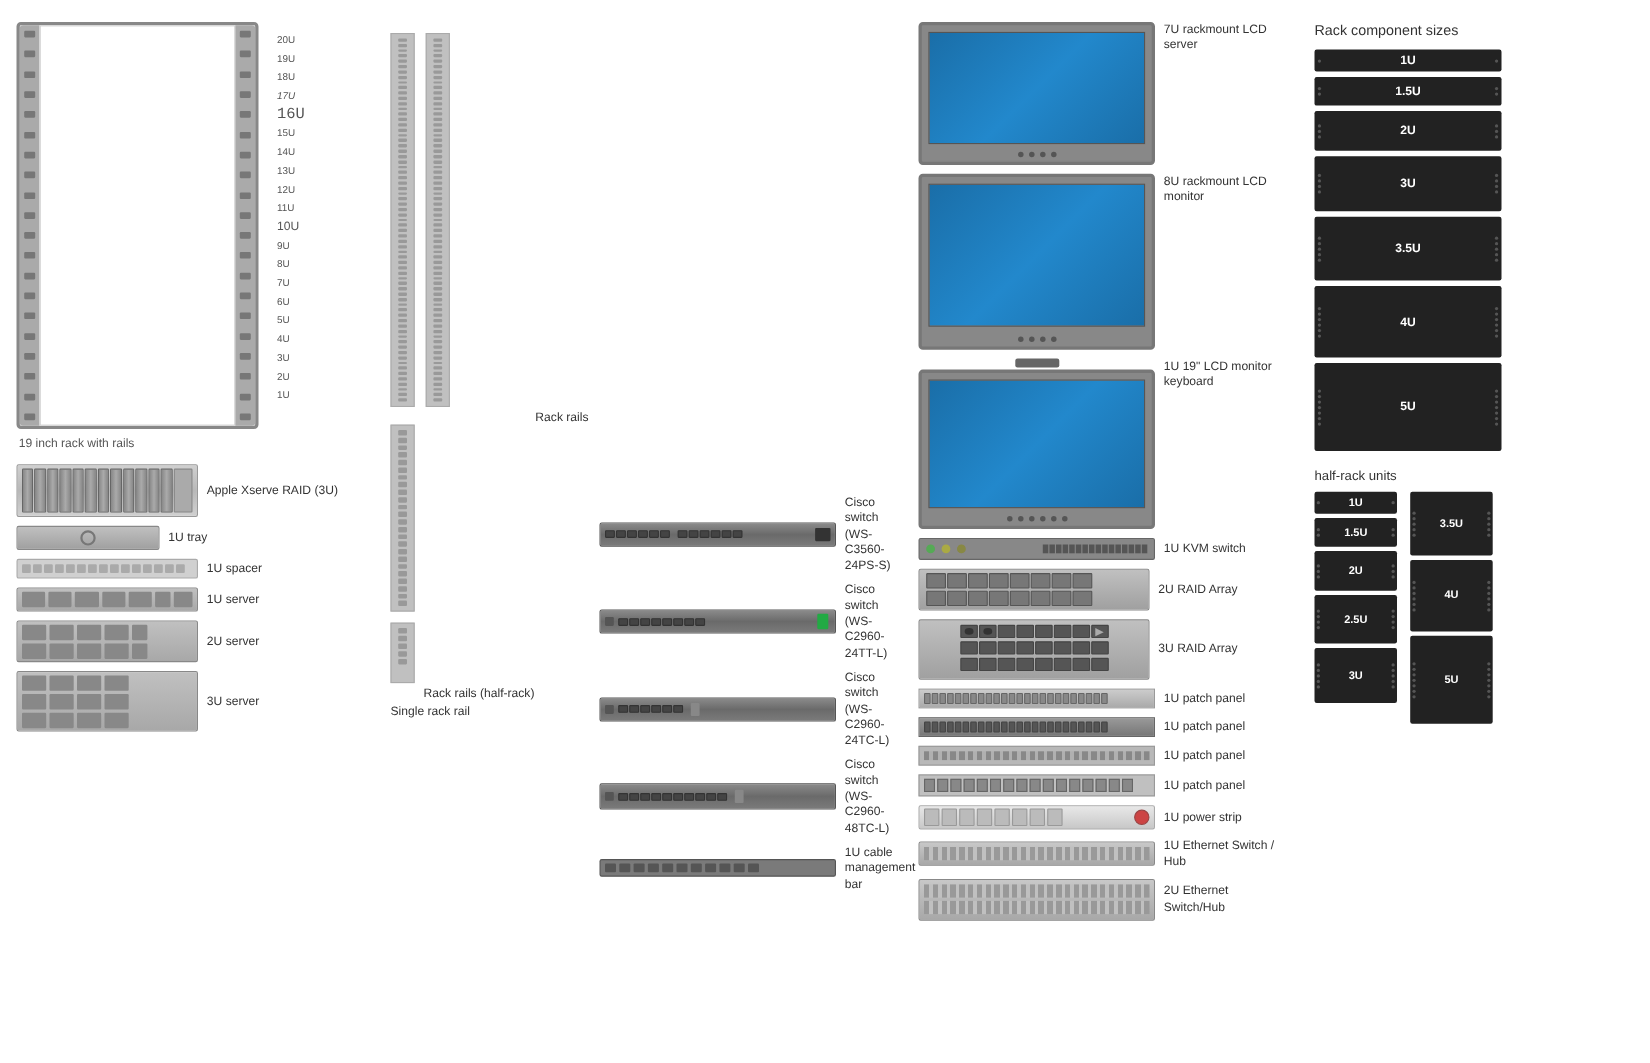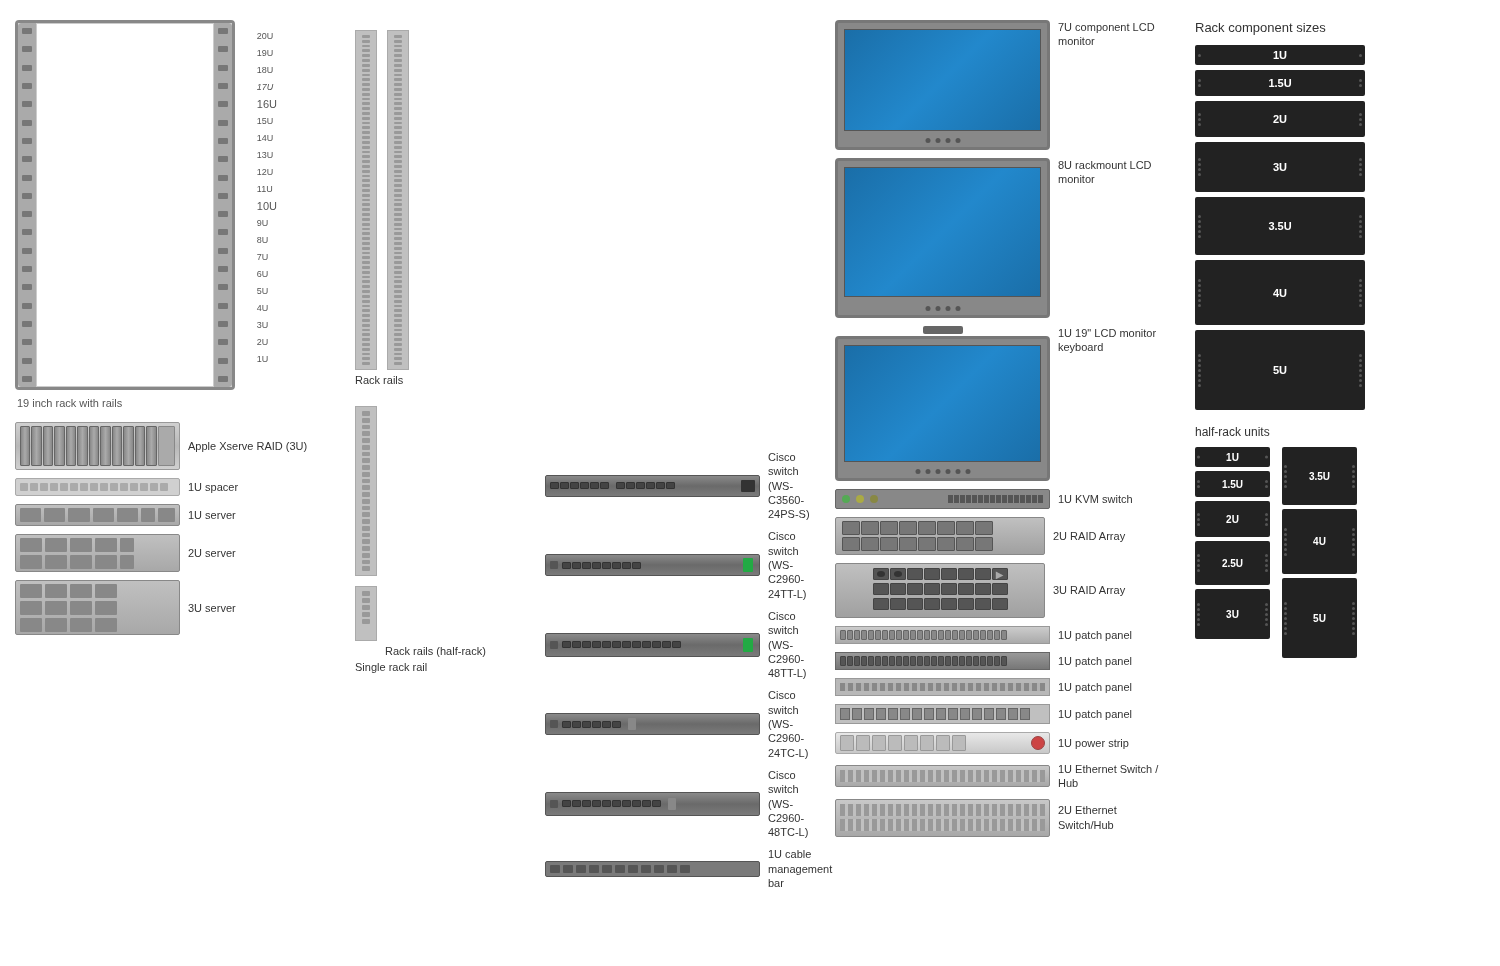--- a/index.html
+++ b/index.html
@@ -467,21 +467,21 @@
             <div class="rail-hole"></div>
               <div class="rail-hole"></div>
           </div>
         </div>
 
         <div style="position:absolute; right:-42px; top:8px; display:flex; flex-direction:column; gap:0;">
           <div class="rack-unit-label" style="height:17px; line-height:17px; font-size:9px; color:#555;">20U</div>
           <div class="rack-unit-label" style="height:17px; line-height:17px; font-size:9px; color:#555;">19U</div>
           <div class="rack-unit-label" style="height:17px; line-height:17px; font-size:9px; color:#555;">18U</div>
           <div class="rack-unit-label" style="height:17px; line-height:17px; font-size:9px; color:#555;font-style:italic;">17U</div>
-          <div class="rack-unit-label" style="height:17px; line-height:17px; font-size:11px; color:#555;">16U</div>
+          <div class="rack-unit-label" style="height:17px; line-height:17px; font-size:14px; color:#555;font-family:Liberation Mono, monospace;">16U</div>
           <div class="rack-unit-label" style="height:17px; line-height:17px; font-size:9px; color:#555;">15U</div>
           <div class="rack-unit-label" style="height:17px; line-height:17px; font-size:9px; color:#555;">14U</div>
           <div class="rack-unit-label" style="height:17px; line-height:17px; font-size:9px; color:#555;">13U</div>
           <div class="rack-unit-label" style="height:17px; line-height:17px; font-size:9px; color:#555;">12U</div>
           <div class="rack-unit-label" style="height:17px; line-height:17px; font-size:9px; color:#555;">11U</div>
           <div class="rack-unit-label" style="height:17px; line-height:17px; font-size:11px; color:#555;">10U</div>
           <div class="rack-unit-label" style="height:17px; line-height:17px; font-size:9px; color:#555;">9U</div>
           <div class="rack-unit-label" style="height:17px; line-height:17px; font-size:9px; color:#555;">8U</div>
           <div class="rack-unit-label" style="height:17px; line-height:17px; font-size:9px; color:#555;">7U</div>
           <div class="rack-unit-label" style="height:17px; line-height:17px; font-size:9px; color:#555;">6U</div>
@@ -508,20 +508,26 @@
           <div class="xserve-drive"></div>
         <div class="xserve-drive"></div>
           <div class="xserve-drive"></div>
           <div class="xserve-drive"></div>
         <div style="width:18px; height:40px; background:#aaa; border:1px solid #888; border-radius:1px;"></div>
       </div>
       <div class="device-label">Apple Xserve RAID (3U)</div>
     </div>
 
 
+    <div class="device-row">
+      <div class="tray-1u device-img">
+        <div class="tray-circle"></div>
+      </div>
+      <div class="device-label">1U tray</div>
+    </div>
 
     <div class="device-row">
       <div class="spacer-1u device-img">
         <div class="spacer-dot"></div>
           <div class="spacer-dot"></div>
           <div class="spacer-dot"></div>
         <div class="spacer-dot"></div>
           <div class="spacer-dot"></div>
           <div class="spacer-dot"></div>
         <div class="spacer-dot"></div>
@@ -737,21 +743,21 @@
           <div class="half-rack-hole"></div>
           <div class="half-rack-hole"></div>
         <div class="half-rack-hole"></div>
           <div class="half-rack-hole"></div>
           <div class="half-rack-hole"></div>
         <div class="half-rack-hole"></div>
           <div class="half-rack-hole"></div>
           <div class="half-rack-hole"></div>
       </div>
     </div>
-    <div style="font-size:11px; color:#333; text-align:left; margin-bottom:20px;">Rack rails</div>
+    <div style="font-size:11px; color:#333; text-align:right; ">Rack rails</div>
 
     <div style="margin-bottom:4px;">
       <div style="width:22px; height:170px; background:#c0c0c0; border:1px solid #aaa; display:flex; flex-direction:column; align-items:center; padding:4px 2px; gap:2px; margin-bottom:10px;">
         <div class="half-rack-hole"></div>
           <div class="half-rack-hole"></div>
           <div class="half-rack-hole"></div>
         <div class="half-rack-hole"></div>
           <div class="half-rack-hole"></div>
           <div class="half-rack-hole"></div>
         <div class="half-rack-hole"></div>
@@ -828,42 +834,20 @@
             <div class="cisco-port"></div>
           <div class="cisco-port"></div>
             <div class="cisco-port"></div>
         </div>
         <div style="flex:1;"></div>
         <div style="width:10px;height:14px;background:#2a4;border-radius:1px;margin-right:2px;"></div>
       </div>
       <div class="device-label">Cisco switch (WS-C2960-24TT-L)</div>
     </div>
 
-    <div class="device-row">
-      <div class="cisco-switch device-img" style="height:24px;">
-        <div style="width:8px;height:8px;background:#555;border-radius:1px;margin-right:2px;"></div>
-        <div class="cisco-port-group">
-          <div class="cisco-port"></div>
-            <div class="cisco-port"></div>
-            <div class="cisco-port"></div>
-          <div class="cisco-port"></div>
-            <div class="cisco-port"></div>
-            <div class="cisco-port"></div>
-          <div class="cisco-port"></div>
-            <div class="cisco-port"></div>
-            <div class="cisco-port"></div>
-          <div class="cisco-port"></div>
-            <div class="cisco-port"></div>
-            <div class="cisco-port"></div>
-        </div>
-        <div style="flex:1;"></div>
-        <div style="width:10px;height:14px;background:#2a4;border-radius:1px;margin-right:2px;"></div>
-      </div>
-      <div class="device-label">Cisco switch (WS-C2960-48TT-L)</div>
-    </div>
 
     <div class="device-row">
       <div class="cisco-switch device-img">
         <div style="width:8px;height:8px;background:#555;border-radius:1px;margin-right:2px;"></div>
         <div class="cisco-port-group">
           <div class="cisco-port"></div>
             <div class="cisco-port"></div>
             <div class="cisco-port"></div>
           <div class="cisco-port"></div>
             <div class="cisco-port"></div>
@@ -922,21 +906,21 @@
     <div class="device-row" style="align-items:flex-start;">
       <div style="width:215px;height:130px;background:#888;border:3px solid #777;border-radius:4px;position:relative;flex-shrink:0;">
         <div style="width:calc(100% - 12px);height:calc(100% - 22px);background:linear-gradient(135deg,#1a6ea8 0%,#2288cc 50%,#1a6ea8 100%);margin:6px auto 0;border:1px solid #555;"></div>
         <div style="position:absolute;bottom:4px;left:50%;transform:translateX(-50%);display:flex;gap:5px;">
           <div style="width:5px;height:5px;background:#555;border-radius:50%;"></div>
           <div style="width:5px;height:5px;background:#555;border-radius:50%;"></div>
           <div style="width:5px;height:5px;background:#555;border-radius:50%;"></div>
           <div style="width:5px;height:5px;background:#555;border-radius:50%;"></div>
         </div>
       </div>
-      <div class="device-label">7U component LCD monitor</div>
+      <div class="device-label">7U rackmount LCD server</div>
     </div>
 
     <div class="device-row" style="align-items:flex-start; margin-top:8px;">
       <div style="width:215px;height:160px;background:#888;border:3px solid #777;border-radius:4px;position:relative;flex-shrink:0;">
         <div style="width:calc(100% - 12px);height:calc(100% - 24px);background:linear-gradient(135deg,#1a6ea8 0%,#2288cc 50%,#1a6ea8 100%);margin:6px auto 0;border:1px solid #555;"></div>
         <div style="position:absolute;bottom:4px;left:50%;transform:translateX(-50%);display:flex;gap:5px;">
           <div style="width:5px;height:5px;background:#555;border-radius:50%;"></div>
           <div style="width:5px;height:5px;background:#555;border-radius:50%;"></div>
           <div style="width:5px;height:5px;background:#555;border-radius:50%;"></div>
           <div style="width:5px;height:5px;background:#555;border-radius:50%;"></div>

